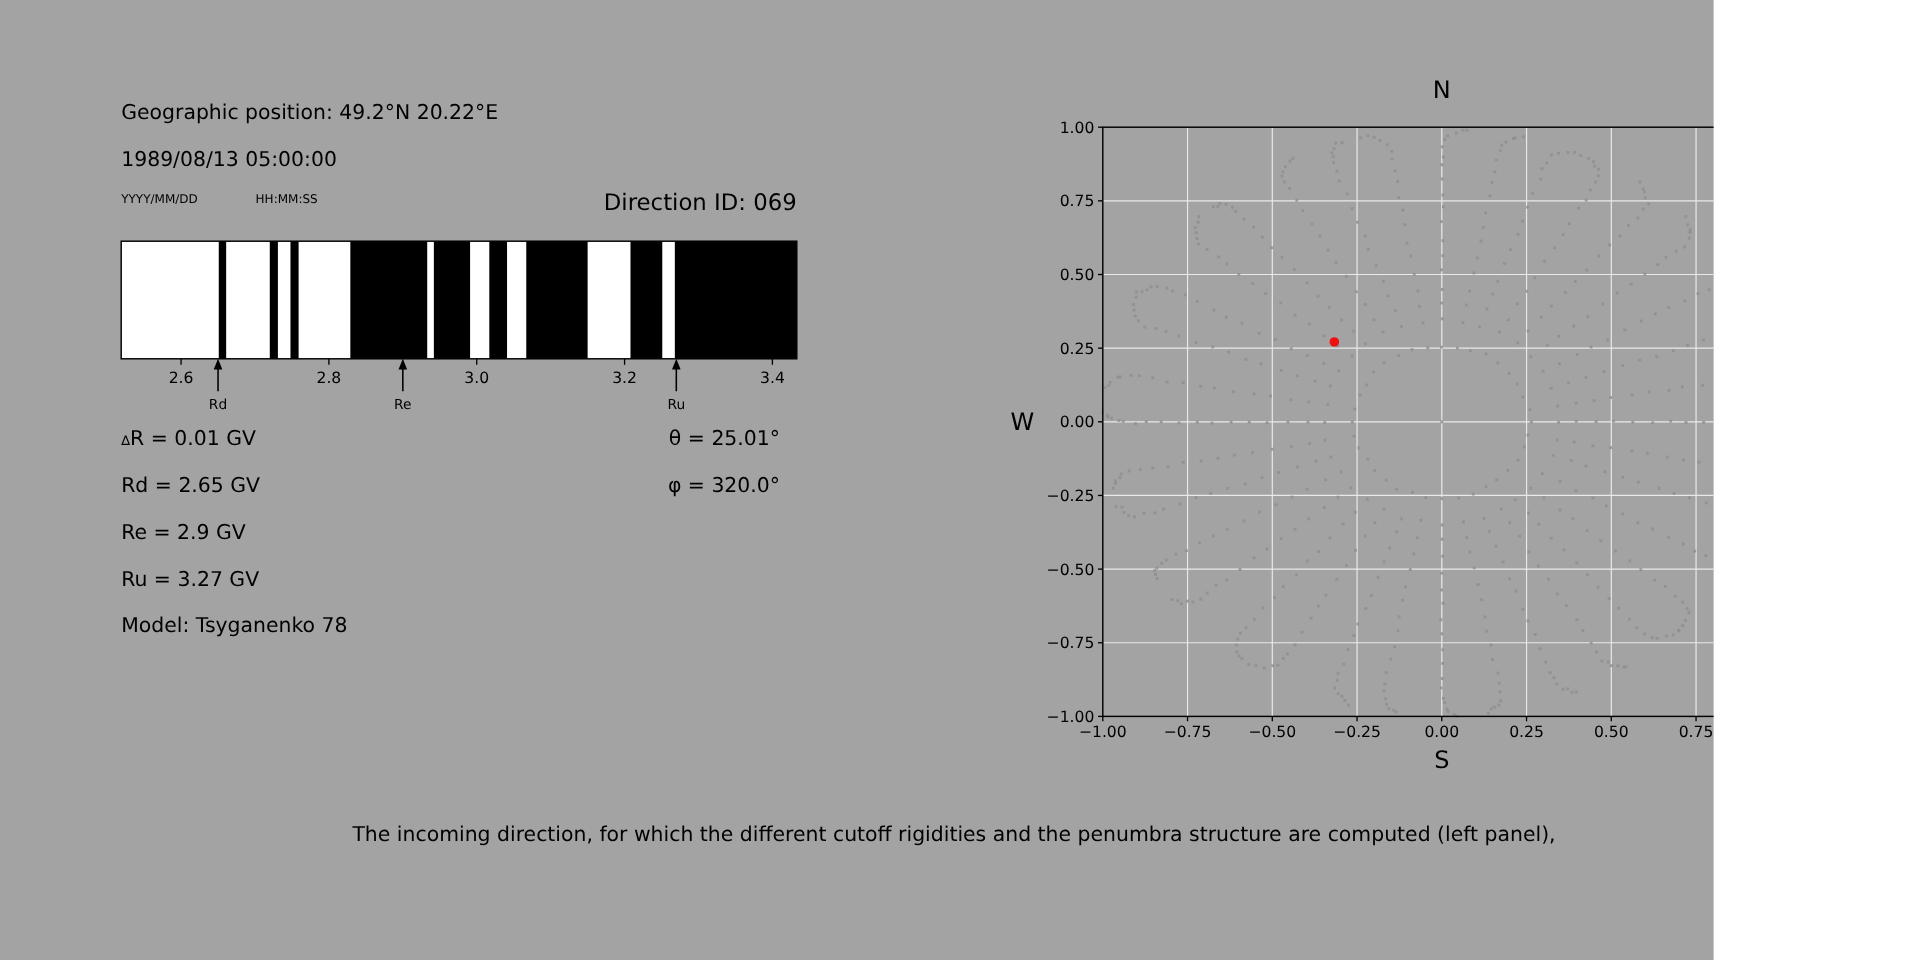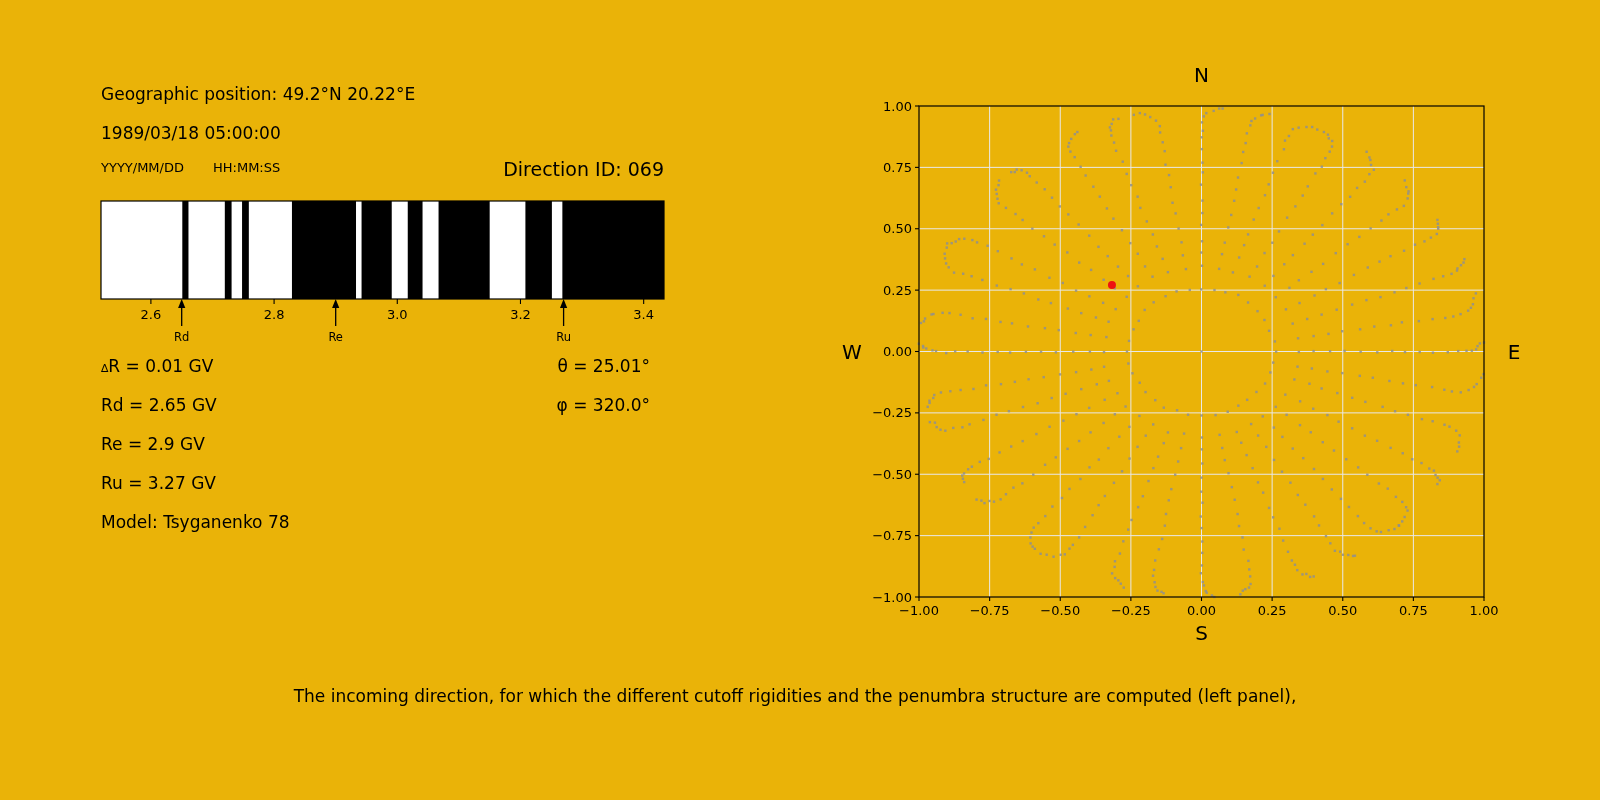--- a/index.html
+++ b/index.html
@@ -1,34 +1,34 @@
 <!DOCTYPE html>
 <html><head>
 <meta charset="utf-8">
 <style>
   html,body{margin:0;padding:0;background:#fff;}
-  .page{position:relative;width:1600px;height:800px;background:#eab308;overflow:hidden;
+  .page{position:relative;width:1428px;height:800px;background:#a3a3a3;overflow:hidden;
         font-family:"DejaVu Sans",sans-serif;color:#000;}
   .abs{position:absolute;white-space:nowrap;}
   .t17{font-size:17px;line-height:1.15;}
   .t19{font-size:19px;line-height:1.15;}
-  .t11{font-size:13px;line-height:1.1;}
+  .t11{font-size:10px;line-height:1.1;}
   .small-delta{font-size:11px;}
   .right{text-align:right;}
   .center{text-align:center;}
   svg{position:absolute;overflow:visible;}
   svg text{font-family:"DejaVu Sans",sans-serif;fill:#000;}
 </style>
 </head>
 <body>
 
 <div class="page">
 
   <div class="abs t17" style="left:101px;top:85px;">Geographic position: 49.2°N 20.22°E</div>
-  <div class="abs t17" style="left:101px;top:124px;">1989/03/18 05:00:00</div>
+  <div class="abs t17" style="left:101px;top:124px;">1989/08/13 05:00:00</div>
   <div class="abs t11" style="left:101px;top:161px;">YYYY/MM/DD</div>
   <div class="abs t11" style="left:213px;top:161px;">HH:MM:SS</div>
   <div class="abs t19 right" style="left:400px;top:159px;width:264px;">Direction ID: 069</div>
 
   <svg id="barcode-svg" style="left:85px;top:195px;" width="600" height="160">
       <rect x="16" y="6" width="563" height="98" fill="#ffffff"></rect>
       <g>
         <rect x="97.30853391684883" y="6" width="6.159737417943262" height="98" fill="#000000"></rect>
         <rect x="139.81072210065653" y="6" width="6.775711159737227" height="98" fill="#000000"></rect>
         <rect x="157.05798687089725" y="6" width="6.775711159737227" height="98" fill="#000000"></rect>

